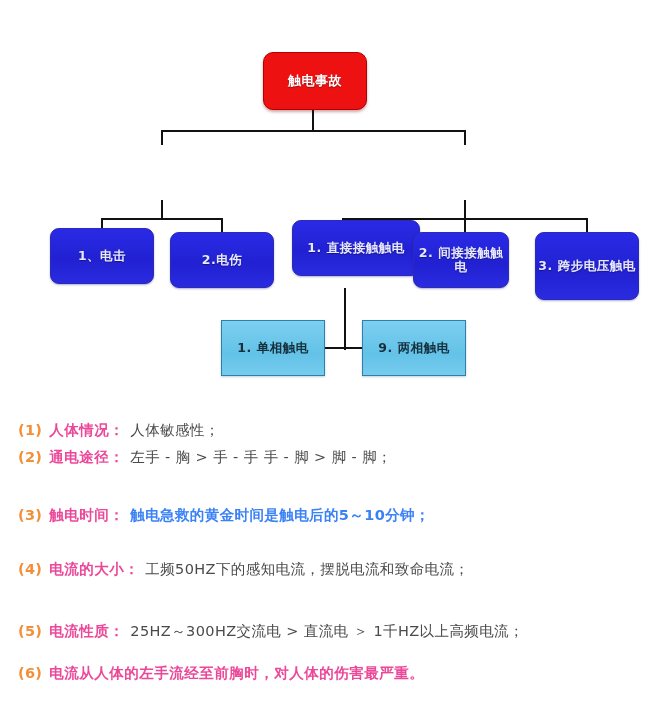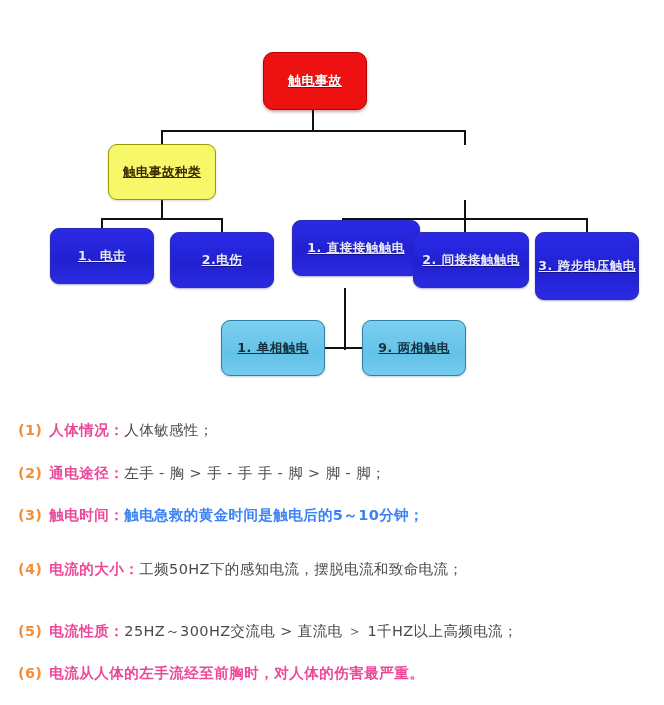--- a/index.html
+++ b/index.html
@@ -30,21 +30,20 @@
     position: absolute;
     box-sizing: border-box;
     display: flex;
     align-items: center;
     justify-content: center;
     text-align: center;
     border-radius: 10px;
     line-height: 1.15;
     letter-spacing: 0.5px;
     z-index: 3;
-    text-decoration: underline;
   }
 
   
   .node-root {
     background: #ee1111;
     border: 1px solid #b40000;
     color: #ffffff;
     font-size: 13px;
     font-weight: 600;
     box-shadow: 0 2px 3px rgba(120,0,0,0.35);
@@ -75,21 +74,21 @@
     text-shadow: 0 1px 1px rgba(0,0,40,0.4);
   }
 
   
   .node-lightblue {
     background: #6ec8ea;
     border: 1px solid #2f7fa8;
     color: #15303c;
     font-size: 12.5px;
     font-weight: 600;
-    border-radius: 9px;
+    border-radius: 0;
     background-image: linear-gradient(180deg, #7ccff0 0%, #63c2e8 60%, #76cbee 100%);
     box-shadow: 0 1px 2px rgba(40,100,140,0.3);
   }
 
   
   .line {
     position: absolute;
     background: #111111;
     z-index: 1;
   }
@@ -118,21 +117,21 @@
   .note-key {
     color: #ec4899;
     font-weight: 700;
     margin-left: 7px;
     letter-spacing: 0.5px;
     margin-top: 44px;
   }
   .note-val {
     color: #4a4a4a;
     font-weight: 400;
-    margin-left: 0;
+    margin-left: 6px;
     letter-spacing: 0.4px;
   }
   .note-val.accent {
     color: #3b82f6;
     font-weight: 700;
   }
 </style>
 </head>
 <body>
 
@@ -154,38 +153,35 @@
   <div class="line line-v" style="left:464px; top:218px; height:15px;"></div>
   <div class="line line-v" style="left:586px; top:218px; height:15px;"></div>
 
   <div class="line line-v" style="left:344px; top:288px; height:62px;"></div>
   <div class="line line-h" style="left:322px; top:347px; width:44px;"></div>
 
   <div class="node node-root" style="left:263px; top:52px; width:104px; height:58px;">
     <span>触电事故</span>
   </div>
 
-  <div class="node node-yellow" style="left:108px; top:144px; width:108px; height:56px;">
-    <span>触电事故种类</span>
-  </div>
 
 
   <div class="node node-blue" style="left:50px; top:228px; width:104px; height:56px;">
     <span>1、电击</span>
   </div>
 
   <div class="node node-blue" style="left:170px; top:232px; width:104px; height:56px;">
     <span>2.电伤</span>
   </div>
 
   <div class="node node-blue" style="left:292px; top:220px; width:128px; height:56px;">
     <span>1. 直接接触触电</span>
   </div>
 
-  <div class="node node-blue" style="left:413px; top:232px; width:116px; height:56px;">
+  <div class="node node-blue" style="left:413px; top:232px; width:96px; height:56px;">
     <span>2. 间接接触触电</span>
   </div>
 
   <div class="node node-blue" style="left:535px; top:232px; width:104px; height:68px;">
     <span>3. 跨步电压触电</span>
   </div>
 
   <div class="node node-lightblue" style="left:221px; top:320px; width:104px; height:56px;">
     <span>1. 单相触电</span>
   </div>
@@ -194,21 +190,21 @@
     <span>9. 两相触电</span>
   </div>
 </div>
 
 <div id="notes">
 
   <div class="note-row" style="top:21px;">
     <span class="note-num">(1)</span><span class="note-key">人体情况：</span><span class="note-val">人体敏感性；</span>
   </div>
 
-  <div class="note-row" style="top:64px;">
+  <div class="note-row" style="top:48px;">
     <span class="note-num">(2)</span><span class="note-key">通电途径：</span><span class="note-val">左手 - 胸 &gt; 手 - 手  手 - 脚 &gt; 脚 - 脚；</span>
   </div>
 
   <div class="note-row" style="top:106px;">
     <span class="note-num">(3)</span><span class="note-key">触电时间：</span><span class="note-val accent">触电急救的黄金时间是触电后的5～10分钟；</span>
   </div>
 
   <div class="note-row" style="top:160px;">
     <span class="note-num">(4)</span><span class="note-key">电流的大小：</span><span class="note-val">工频50HZ下的感知电流，摆脱电流和致命电流；</span>
   </div>

